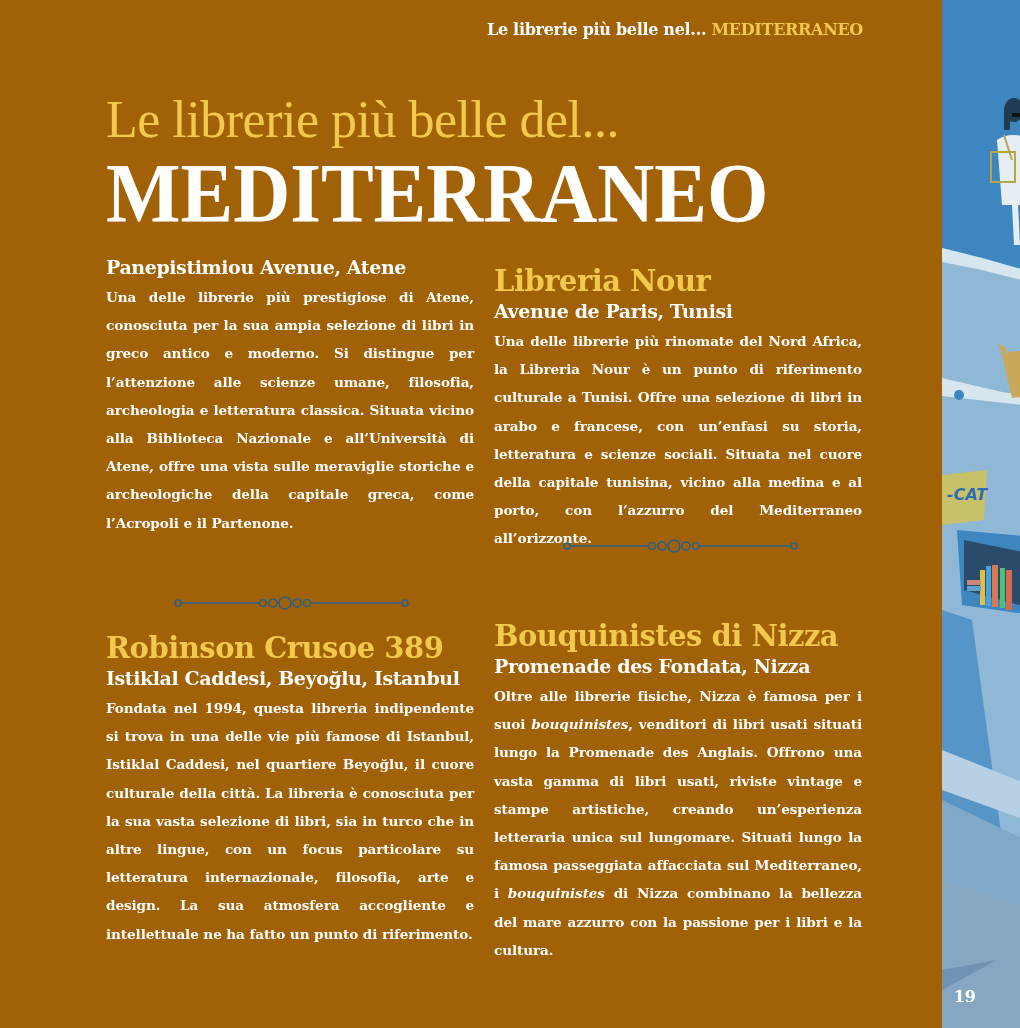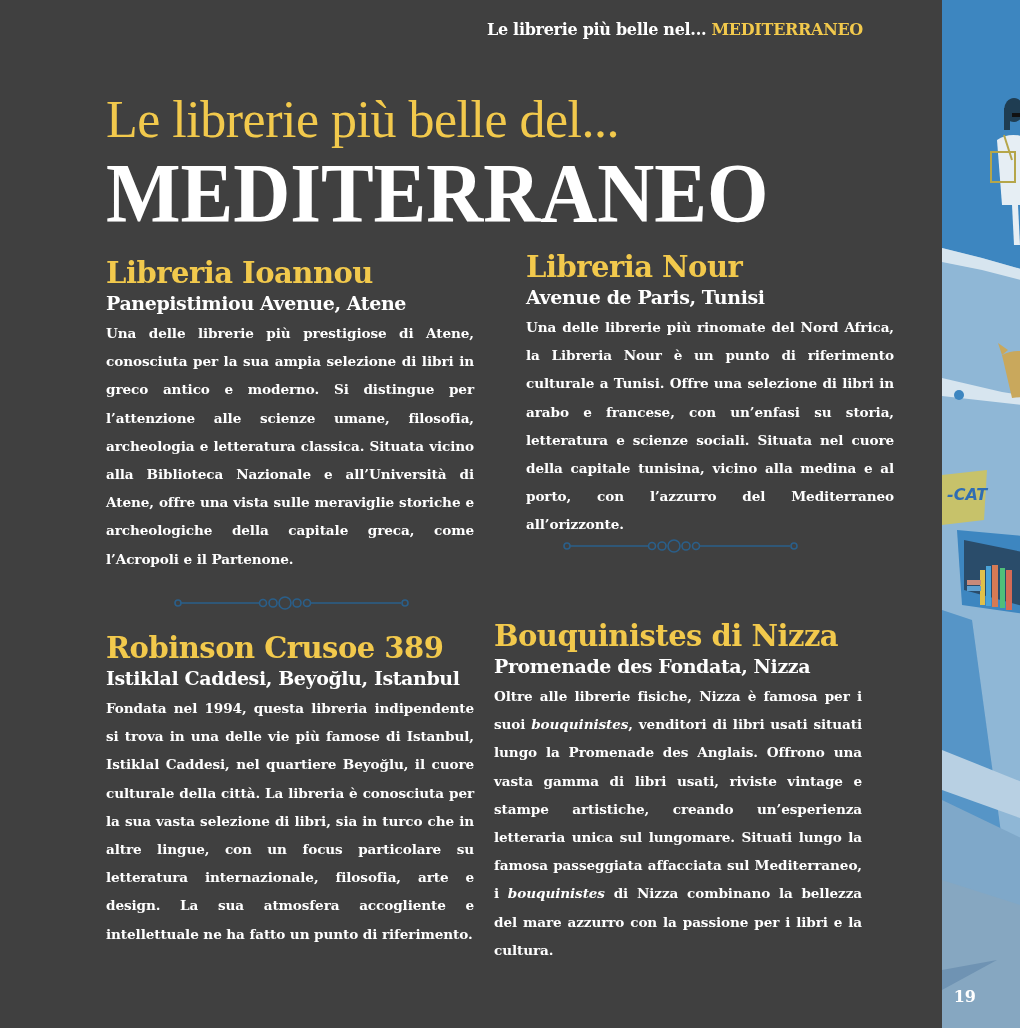--- a/index.html
+++ b/index.html
@@ -2,21 +2,21 @@
 <html><head>
 <meta charset="utf-8">
 <style>
   html, body { margin: 0; padding: 0; }
   body {
     width: 1020px; height: 1028px; overflow: hidden;
     background: #3a7eae;
     position: relative;
     font-family: "DejaVu Serif", serif;
   }
-  .page { position: absolute; inset: 0; background: #404040; }
+  .page { position: absolute; inset: 0; background: #a16207; }
   
   .illus { position: absolute; left: 942px; top: 0; width: 125px; height: 1028px; background: #3d86c0; overflow: hidden; }
   .illus svg { position: absolute; left: 0; top: 0; }
   .running-head {
     position: absolute; top: 20px; right: 157px;
     font-family: "DejaVu Serif", serif; font-weight: bold; font-size: 16px;
     color: #ffffff; letter-spacing: -0.3px; white-space: nowrap;
   }
   .running-head .accent { color: #f2c94c; }
   .title-line1 {
@@ -61,21 +61,20 @@
 
   <div class="running-head">
     <span>Le librerie più belle nel...</span>
     <span class="accent">MEDITERRANEO</span>
   </div>
 
   <div class="title-line1">Le librerie più belle del...</div>
   <div class="title-line2">MEDITERRANEO</div>
 
   <div class="entry" style="left:106px; top:255px;">
-    <h2>Libreria Ioannou</h2>
     <div class="addr">Panepistimiou Avenue, Atene</div>
     <p class="body">Una delle librerie più prestigiose di Atene, conosciuta per la sua ampia selezione di libri in greco antico e moderno. Si distingue per l’attenzione alle scienze umane, filosofia, archeologia e letteratura classica. Situata vicino alla Biblioteca Nazionale e all’Università di Atene, offre una vista sulle meraviglie storiche e archeologiche della capitale greca, come l’Acropoli e il Partenone.</p>
   </div>
 
   <svg class="divider" style="left:172px; top:596px;" viewBox="0 0 240 14">
     <g fill="none" stroke="#2a5f8a" stroke-width="1.6">
       <circle cx="6" cy="7" r="3"></circle>
       <line x1="9" y1="7" x2="87" y2="7"></line>
       <circle cx="91" cy="7" r="3.5"></circle>
       <circle cx="101" cy="7" r="4"></circle>
@@ -86,21 +85,21 @@
       <circle cx="233" cy="7" r="3"></circle>
     </g>
   </svg>
 
   <div class="entry" style="left:106px; top:630px;">
     <h2>Robinson Crusoe 389</h2>
     <div class="addr">Istiklal Caddesi, Beyoğlu, Istanbul</div>
     <p class="body">Fondata nel 1994, questa libreria indipendente si trova in una delle vie più famose di Istanbul, Istiklal Caddesi, nel quartiere Beyoğlu, il cuore culturale della città. La libreria è conosciuta per la sua vasta selezione di libri, sia in turco che in altre lingue, con un focus particolare su letteratura internazionale, filosofia, arte e design. La sua atmosfera accogliente e intellettuale ne ha fatto un punto di riferimento.</p>
   </div>
 
-  <div class="entry" style="left:494px; top:249px;margin-left:32px;">
+  <div class="entry" style="left:494px; top:263px;">
     <h2>Libreria Nour</h2>
     <div class="addr">Avenue de Paris, Tunisi</div>
     <p class="body">Una delle librerie più rinomate del Nord Africa, la Libreria Nour è un punto di riferimento culturale a Tunisi. Offre una selezione di libri in arabo e francese, con un’enfasi su storia, letteratura e scienze sociali. Situata nel cuore della capitale tunisina, vicino alla medina e al porto, con l’azzurro del Mediterraneo all’orizzonte.</p>
   </div>
 
   <svg class="divider" style="left:561px; top:539px;" viewBox="0 0 240 14">
     <g fill="none" stroke="#2a5f8a" stroke-width="1.6">
       <circle cx="6" cy="7" r="3"></circle>
       <line x1="9" y1="7" x2="87" y2="7"></line>
       <circle cx="91" cy="7" r="3.5"></circle>

